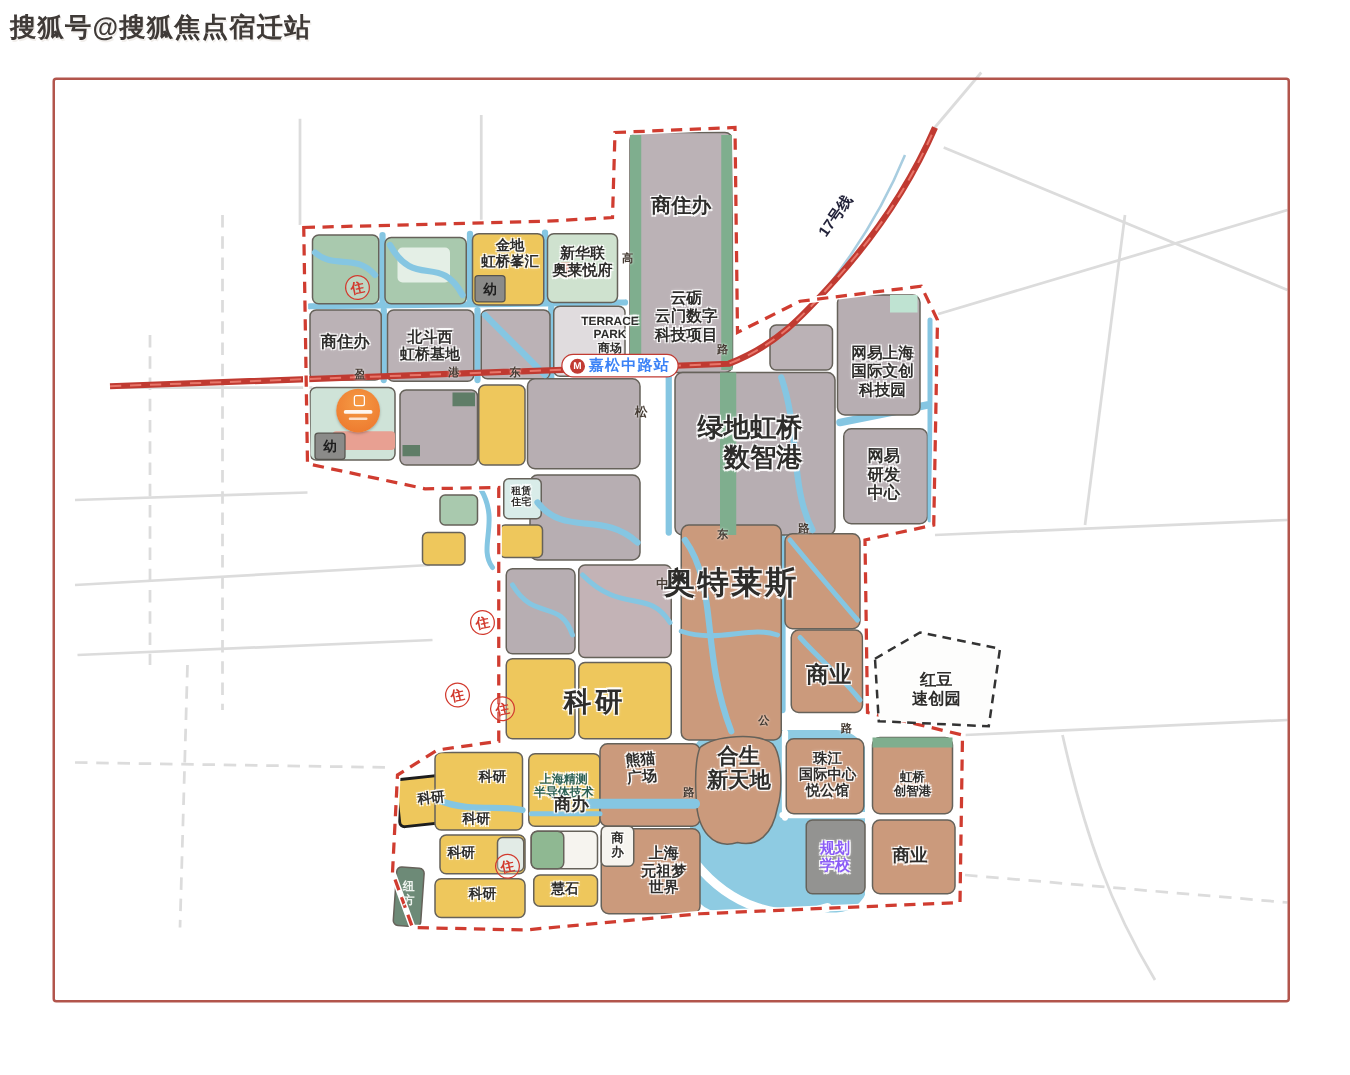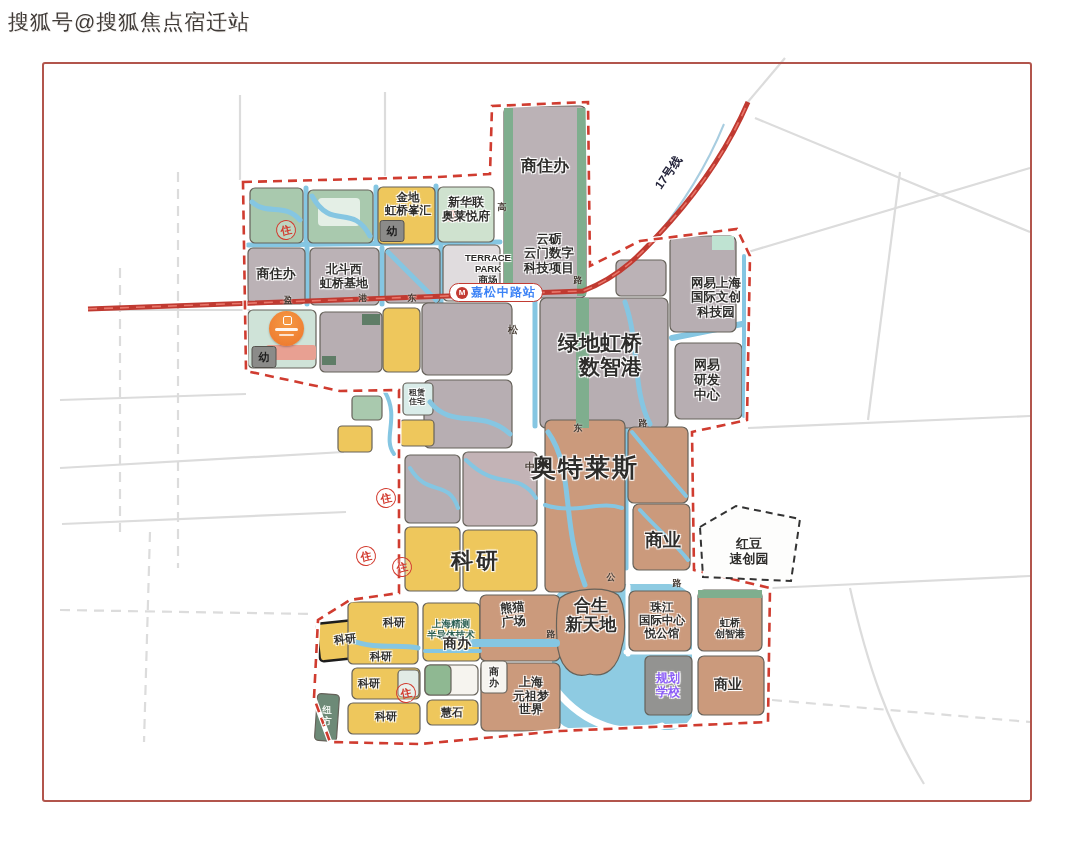--- a/index.html
+++ b/index.html
@@ -2,21 +2,21 @@
 <html><head>
 <meta charset="utf-8">
 <style>
   html,body{margin:0;padding:0;background:#ffffff;}
   body{width:1080px;height:860px;position:relative;overflow:hidden;
        font-family:"Liberation Sans",sans-serif;}
   #map{position:absolute;left:0;top:0;width:1080px;height:860px;}
   svg{position:absolute;left:0;top:0;}
   .frame{position:absolute;left:42px;top:62px;width:986px;height:736px;
          border:2px solid #b2554c;border-radius:3px;}
-  .wm{position:absolute;font-weight:400;font-size:21px;color:#3f3a37;
+  .wm{position:absolute;font-weight:700;font-size:21px;color:#3f3a37;
       letter-spacing:1px;text-shadow:1px 1px 0 #f2efec;}
   .lbl{position:absolute;transform:translate(-50%,-50%);white-space:pre-line;
        text-align:center;font-weight:700;color:#2e2d2b;line-height:1.14;
        text-shadow:-1px -1px 0 rgba(255,255,255,.85),1px -1px 0 rgba(255,255,255,.85),
        -1px 1px 0 rgba(255,255,255,.85),1px 1px 0 rgba(255,255,255,.85),0 0 3px rgba(255,255,255,.9);}
   .rc{position:absolute;transform:translate(-50%,-50%);font-weight:700;
       color:#463c34;text-shadow:0 0 2px #fff;}
   .stamp{position:absolute;width:18px;height:18px;border:1.6px solid #d23a2e;
          border-radius:50%;color:#d23a2e;font-size:11px;font-weight:700;
          display:flex;align-items:center;justify-content:center;background:rgba(255,255,255,.25);
@@ -190,21 +190,21 @@
 <div class="lbl" style="left:408px;top:204px;font-size:11.5px;">金地
 虹桥峯汇</div>
 <div class="lbl" style="left:466px;top:210px;font-size:12px;">新华联
 奥莱悦府</div>
 <div class="lbl" style="left:276px;top:274px;font-size:13px;">商住办</div>
 <div class="lbl" style="left:344px;top:277px;font-size:12px;">北斗西
 虹桥基地</div>
 <div class="lbl" style="left:452px;top:269px;font-size:9.5px;margin-left:36px;">TERRACE
 PARK
 商场</div>
-<div class="lbl" style="left:706px;top:297px;font-size:12.5px;padding-left:20px;">网易上海
+<div class="lbl" style="left:706px;top:297px;font-size:12.5px;">网易上海
 国际文创
 科技园</div>
 <div class="lbl" style="left:707px;top:380px;font-size:13px;">网易
 研发
 中心</div>
 <div class="lbl" style="left:600px;top:355px;font-size:21px;text-align:right;">绿地虹桥
 数智港</div>
 <div class="lbl" style="left:417px;top:397px;font-size:8px;">租赁
 住宅</div>
 <div class="lbl" style="left:585px;top:467px;font-size:25px;letter-spacing:2px;">奥特莱斯</div>

